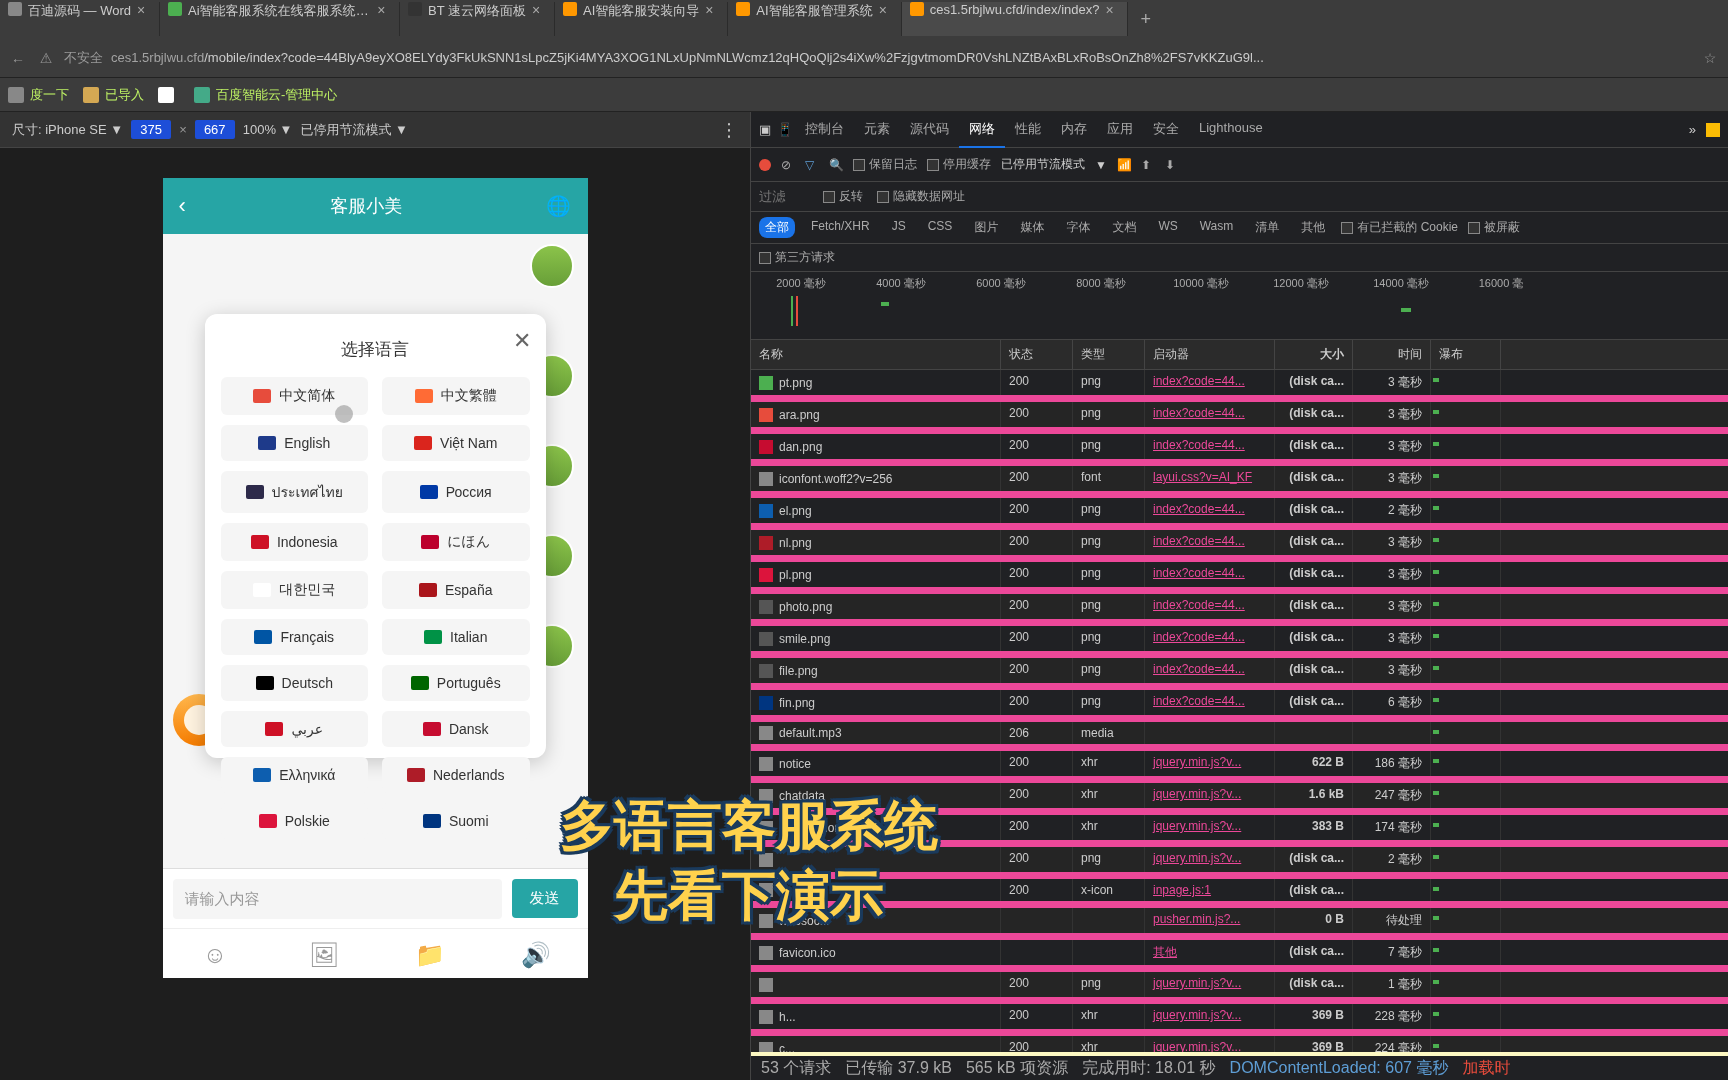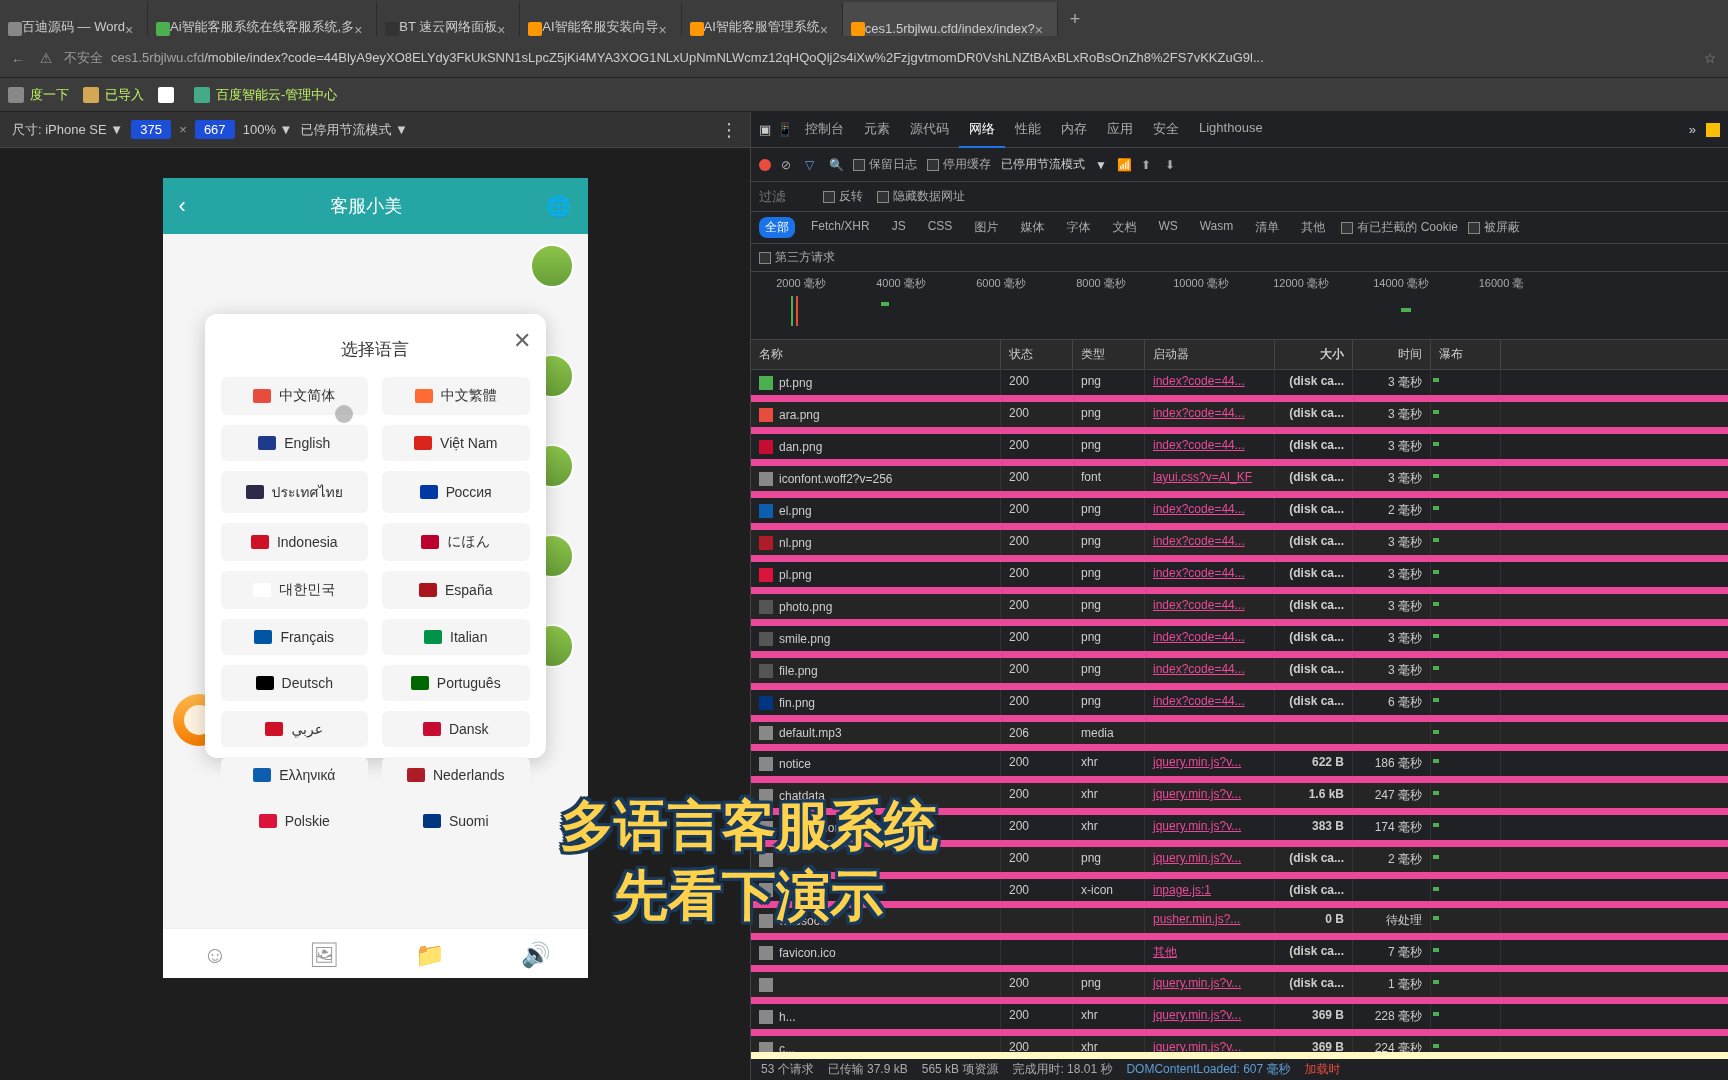--- a/index.html
+++ b/index.html
@@ -1,20 +1,20 @@
 <!DOCTYPE html>
 <html><head>
 <meta charset="utf-8">
 <style>
 * { margin: 0; padding: 0; box-sizing: border-box; font-family: -apple-system, "Microsoft YaHei", sans-serif; }
 body { background: #2b2b2b; color: #ccc; width: 1728px; height: 1080px; overflow: hidden; position: relative; }
 
 
 .browser-tabs { background: #3c3c3c; height: 38px; display: flex; align-items: center; }
-.tab { height: 34px; display: flex; align-items: flex-end; padding: 0 8px; font-size: 13px; color: #ccc; border-right: 1px solid #2b2b2b; max-width: 240px; min-width: 60px; }
+.tab { height: 34px; display: flex; align-items: flex-start; padding: 0 8px; font-size: 13px; color: #ccc; gap: 6px; border-right: 1px solid #2b2b2b; max-width: 240px; min-width: 60px; }
 .tab.active { background: #4a4a4a; }
 .tab-icon { width: 14px; height: 14px; border-radius: 2px; flex-shrink: 0; }
 .tab-close { width: 14px; height: 14px; color: #aaa; font-size: 14px; }
 .tab-new { padding: 0 12px; font-size: 18px; color: #aaa; }
 
 .addr-bar { background: #3c3c3c; height: 40px; display: flex; align-items: center; padding: 0 8px; gap: 8px; border-bottom: 1px solid #222; }
 .addr-icon { width: 20px; height: 20px; color: #999; display: flex; align-items: center; justify-content: center; font-size: 14px; }
 .addr-insecure { color: #999; font-size: 13px; }
 .addr-url { color: #ccc; font-size: 13px; flex: 1; overflow: hidden; white-space: nowrap; }
 .addr-url .domain { color: #a3a3a3; }
@@ -101,21 +101,21 @@
 .col-name { width: 250px; display: flex; align-items: center; gap: 6px; }
 .col-status { width: 72px; }
 .col-type { width: 72px; }
 .col-init { width: 130px; }
 .col-size { width: 78px; text-align: right; font-weight: bold; }
 .col-time { width: 78px; text-align: right; }
 .col-wat { width: 70px; position: relative; }
 .file-icon { width: 14px; height: 14px; flex-shrink: 0; }
 .wat-bar { position: absolute; height: 4px; background: #4caf50; top: 8px; }
 
-.dt-status { height: 28px; border-top: 7px solid #fef9c3; display: flex; align-items: center; padding: 0 10px; gap: 14px; font-size: 12px; color: #aaa; }
+.dt-status { height: 28px; border-top: 4px solid #fef9c3; display: flex; align-items: center; padding: 0 10px; gap: 14px; font-size: 16px; color: #aaa; }
 .dt-status .dom { color: #5e9ed6; }
 .dt-status .load { color: #e74c3c; }
 
 
 .overlay-text { position: absolute; left: 560px; top: 790px; font-size: 54px; font-weight: bold; color: #ffd24d; text-shadow: -3px -3px 0 #1a3a5c, 3px -3px 0 #1a3a5c, -3px 3px 0 #1a3a5c, 3px 3px 0 #1a3a5c, -3px 0 0 #1a3a5c, 3px 0 0 #1a3a5c, 0 -3px 0 #1a3a5c, 0 3px 0 #1a3a5c; line-height: 1.3; text-align: center; }
 
 
 .cursor-dot { position: absolute; width: 18px; height: 18px; background: rgba(150,150,150,0.6); border-radius: 50%; left: 335px; top: 405px; pointer-events: none; z-index: 100; }
 
 .checkbox { width: 12px; height: 12px; border: 1px solid #888; background: #333; }
@@ -296,20 +296,24 @@
                 <div class="lang-btn">
                   <span class="lang-flag" style="background:#dc143c"></span>
                   <span>Polskie</span>
                 </div>
                 <div class="lang-btn">
                   <span class="lang-flag" style="background:#003580"></span>
                   <span>Suomi</span>
                 </div>
               </div>
           </div>
+        </div>
+        <div class="chat-input-bar">
+          <input class="chat-input" placeholder="请输入内容" style="">
+          <div class="chat-send">发送</div>
         </div>
         <div class="chat-bottom">
           <span class="chat-bottom-icon">☺</span>
           <span class="chat-bottom-icon">🖼</span>
           <span class="chat-bottom-icon">📁</span>
           <span class="chat-bottom-icon">🔊</span>
         </div>
       </div>
     </div>
   </div>

